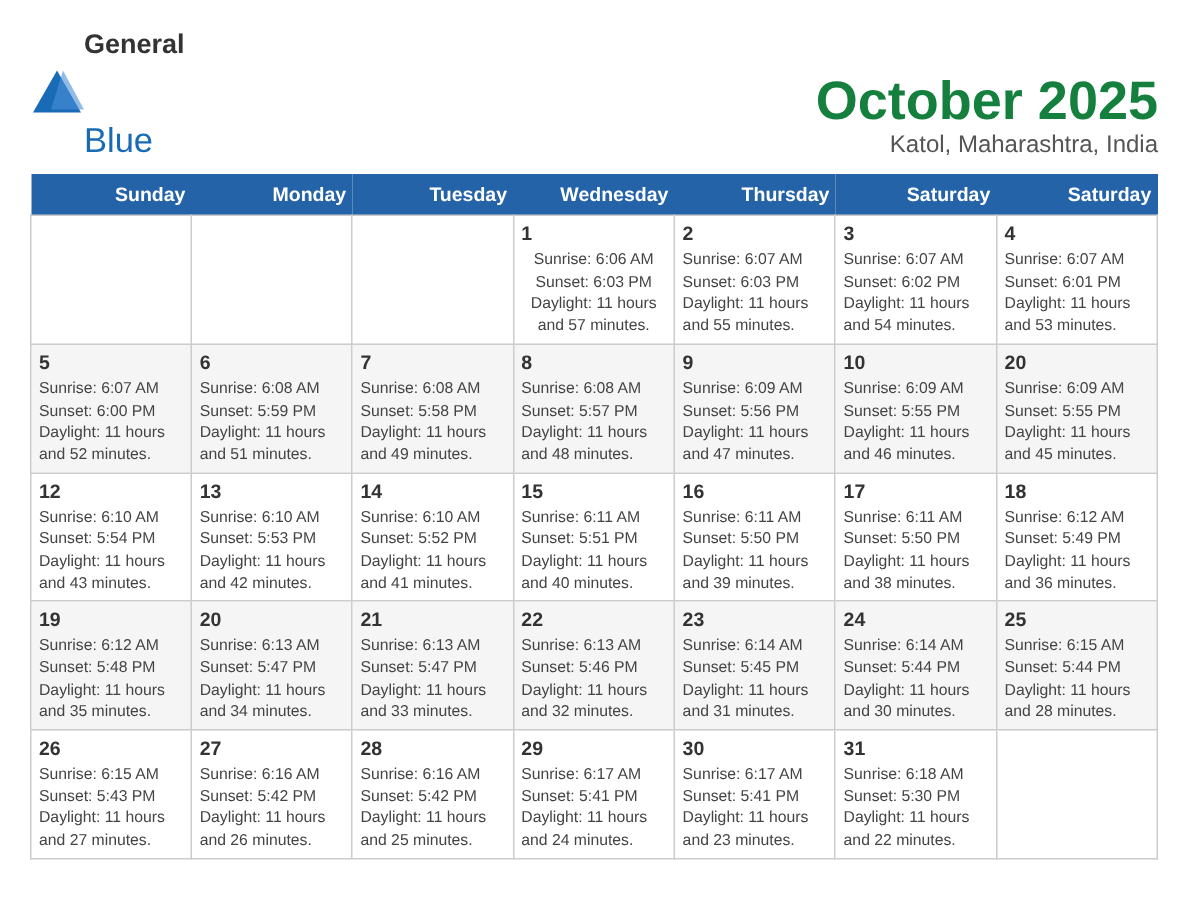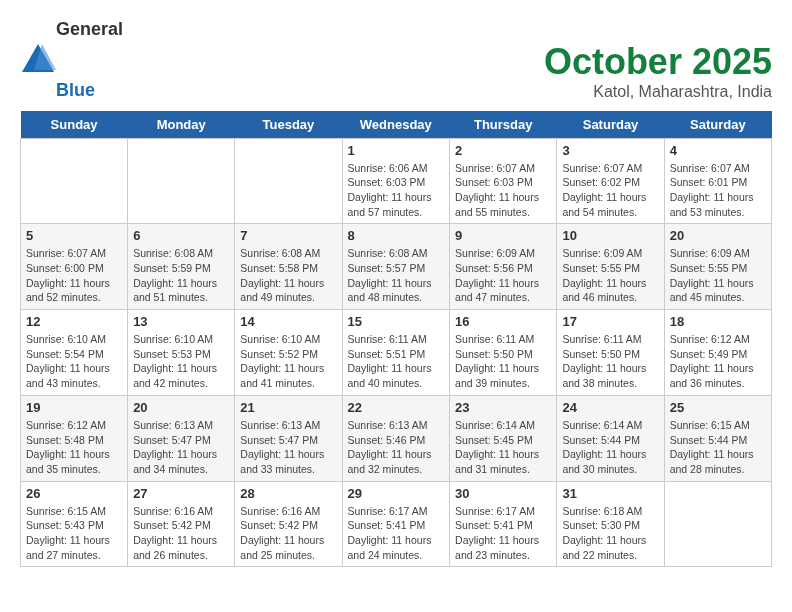--- a/index.html
+++ b/index.html
@@ -40,21 +40,21 @@
     }
     .calendar {
       width: 100%;
       border-collapse: collapse;
       font-size: 11px;
     }
     .calendar th {
       background: #2563a8;
       color: #fff;
       padding: 6px 4px;
-      text-align: center;
+      text-align: right;
       font-size: 13px;
       font-weight: bold;
     }
     .calendar td {
       border: 1px solid #ccc;
       padding: 4px 5px;
       vertical-align: top;
       width: 108px;
       min-height: 80px;
       background: #fff;
@@ -81,21 +81,21 @@
 <body>
 
 <div class="header">
   <div class="logo">
     <svg width="36" height="36" viewBox="0 0 36 36">
       <polygon points="18,2 34,30 2,30" fill="#1a6bb5"></polygon>
       <polygon points="22,2 36,28 14,28" fill="#4a90d9" opacity="0.6"></polygon>
     </svg>
     <div class="logo-wrapper">
       <span class="logo-general" style="font-size:18px;font-weight:bold;color:#333;line-height:1.1;">General</span>
-      <span class="logo-blue" style="font-size:18px;font-weight:bold;color:#1a6bb5;line-height:1.1;margin-top:41px;">Blue</span>
+      <span class="logo-blue" style="font-size:23px;font-weight:normal;color:#1a6bb5;line-height:1.1;margin-top:41px;">Blue</span>
     </div>
   </div>
   <div class="title-area">
     <div class="month-title">October 2025</div>
     <div class="location">Katol, Maharashtra, India</div>
   </div>
 </div>
 
 <table class="calendar">
   <thead>
@@ -109,21 +109,21 @@
         <th>Saturday</th>
       </tr>
   </thead>
   <tbody id="calendar-body">
   <tr>
         <td class="empty-cell"></td>
         <td class="empty-cell"></td>
         <td class="empty-cell"></td>
         <td>
           <div class="day-num">1</div>
-          <div class="day-info" style="white-space: pre-line;">Sunrise: 6:06 AM
+          <div class="day-info" style="white-space: pre-line; text-align: center;">Sunrise: 6:06 AM
 Sunset: 6:03 PM
 Daylight: 11 hours
 and 57 minutes.</div>
         </td>
         <td>
           <div class="day-num">2</div>
           <div class="day-info" style="white-space: pre-line;">Sunrise: 6:07 AM
 Sunset: 6:03 PM
 Daylight: 11 hours
 and 55 minutes.</div>

